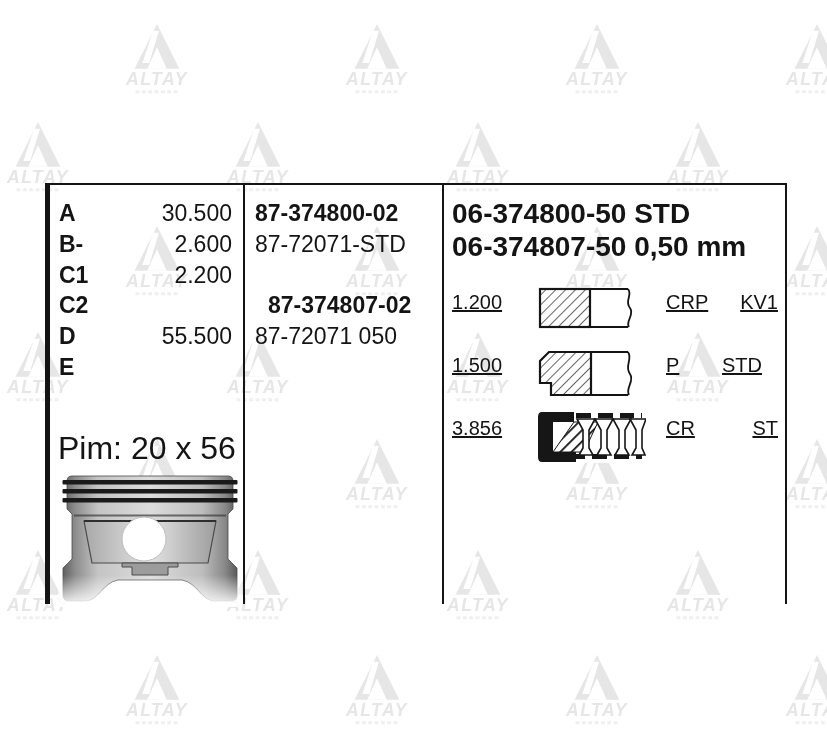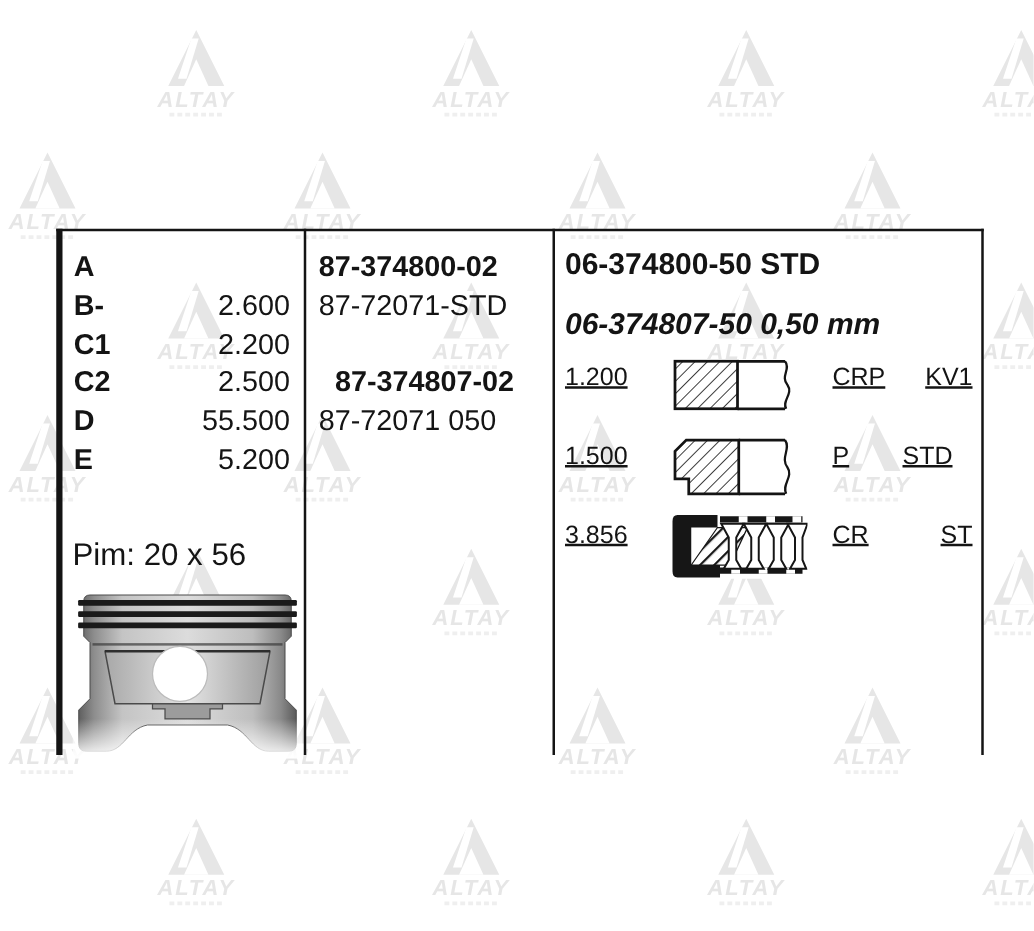--- a/index.html
+++ b/index.html
@@ -6,22 +6,22 @@
   .page {
     position:relative; width:827px; height:745px; background:#ffffff;
     overflow:hidden; font-family:"Liberation Sans","DejaVu Sans",sans-serif;
     color:#141414;
   }
   .wm-layer { position:absolute; left:0; top:0; }
   .hline,.vline { position:absolute; background:#141414; }
   .t { position:absolute; white-space:nowrap; line-height:1; }
   .b { font-weight:bold; }
   .f23 { font-size:23px; }
-  .f24 { font-size:24px; }
-  .f25 { font-size:25px; }
+  .f24 { font-size:28px; }
+  .f25 { font-size:32px; }
   .f26 { font-size:20px;text-decoration:underline; }
   .ra { text-align:right; }
   .abs { position:absolute; }
 </style>
 </head>
 <body>
 
 <div class="page">
 
   <svg class="wm-layer" width="827" height="745" viewBox="0 0 827 745" aria-hidden="true">
@@ -68,30 +68,29 @@
     </g>
   </svg>
 
   <div class="hline" style="left:45px; top:183px; width:742px; height:2px;"></div>
   <div class="vline" style="left:45px; top:183px; width:5px; height:421px;"></div>
   <div class="vline" style="left:243px; top:183px; width:2px; height:421px;"></div>
   <div class="vline" style="left:442px; top:183px; width:2px; height:421px;"></div>
   <div class="vline" style="left:785px; top:183px; width:2px; height:421px;"></div>
 
   <span class="t b f23" style="left:59px; top:202px;">A</span>
+  <span class="t f23 ra" style="left:95px; top:202px; width:137px;">30.500</span>
   <span class="t b f23" style="left:59px; top:233px;">B-</span>
   <span class="t f23 ra" style="left:95px; top:233px; width:137px;">2.600</span>
   <span class="t b f23" style="left:59px; top:264px;">C1</span>
   <span class="t f23 ra" style="left:95px; top:264px; width:137px;">2.200</span>
   <span class="t b f23" style="left:59px; top:294px;">C2</span>
-  <span class="t f23 ra" style="left:95px; top:294px; width:137px;">2.500</span>
   <span class="t b f23" style="left:59px; top:325px;">D</span>
   <span class="t f23 ra" style="left:95px; top:325px; width:137px;">55.500</span>
   <span class="t b f23" style="left:59px; top:356px;">E</span>
-  <span class="t f23 ra" style="left:95px; top:356px; width:137px;">5.200</span>
 
   <span class="t f25" style="left:58px; top:432px;">Pim: 20 x 56</span>
 
   <svg class="abs" style="left:58px; top:471px;" width="184" height="136" viewBox="0 0 184 136">
     <defs>
       <linearGradient id="pbody" x1="0" y1="0" x2="1" y2="0">
         <stop offset="0" stop-color="#5f5f5f"></stop>
         <stop offset="0.07" stop-color="#8d8d8d"></stop>
         <stop offset="0.2" stop-color="#c4c4c4"></stop>
         <stop offset="0.5" stop-color="#dcdcdc"></stop>
@@ -123,21 +122,21 @@
     <path d="M 64,92 h 56 v 4 h -10 v 8 h -36 v -8 h -10 z" fill="#9c9c9c" stroke="#4a4a4a" stroke-width="1"></path>
     <rect x="0" y="104" width="184" height="32" fill="url(#pfade)"></rect>
   </svg>
 
   <span class="t b f23" style="left:255px; top:202px;">87-374800-02</span>
   <span class="t f23" style="left:255px; top:233px;">87-72071-STD</span>
   <span class="t b f23" style="left:255px; top:294px;margin-left:13px;">87-374807-02</span>
   <span class="t f23" style="left:255px; top:325px;">87-72071 050</span>
 
   <span class="t b f24" style="left:452px; top:200px;">06-374800-50 STD</span>
-  <span class="t b f24" style="left:452px; top:248px;font-style:italic;">06-374807-50 0,50 mm</span>
+  <span class="t b f24" style="left:452px; top:233px;">06-374807-50 0,50 mm</span>
 
   <span class="t f26" style="left:452px; top:292px;">1.200</span>
   <svg class="abs" style="left:538px; top:287px;" width="100" height="42" viewBox="0 0 100 42">
     <defs>
       <pattern id="h1" patternUnits="userSpaceOnUse" width="7" height="7" patternTransform="rotate(45)">
         <rect width="7" height="7" fill="#ffffff"></rect>
         <line x1="0" y1="0" x2="0" y2="7" stroke="#222222" stroke-width="1.4"></line>
       </pattern>
     </defs>
     <rect x="2" y="2" width="89" height="38" fill="#ffffff"></rect>

